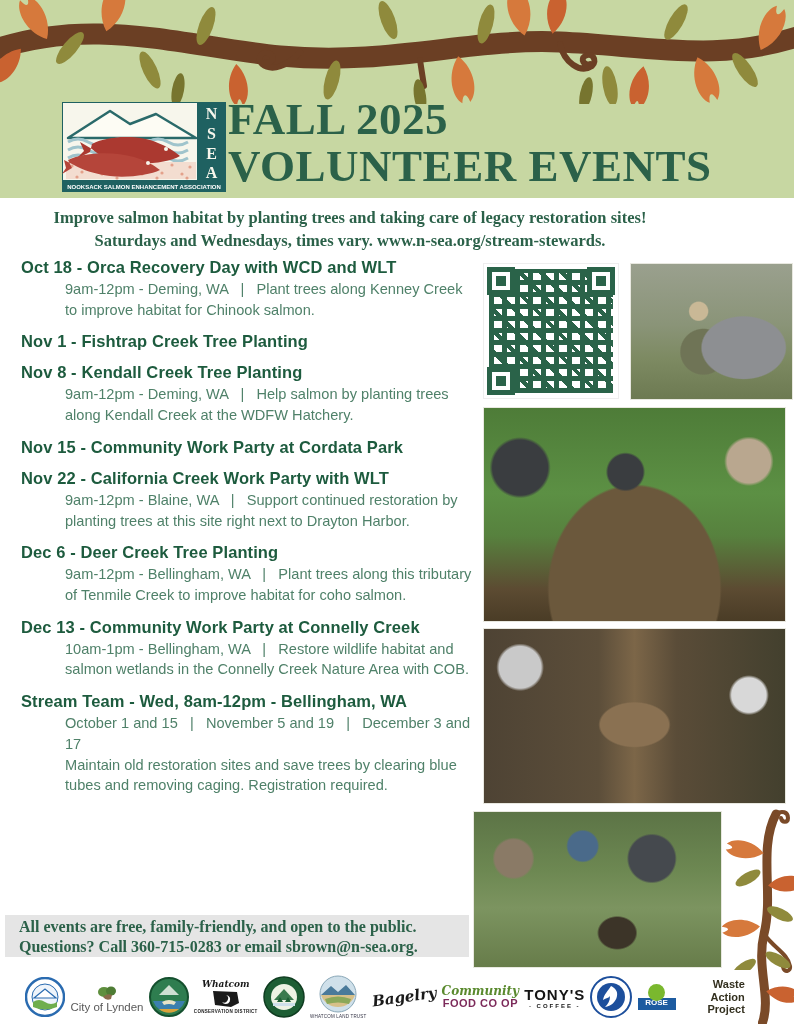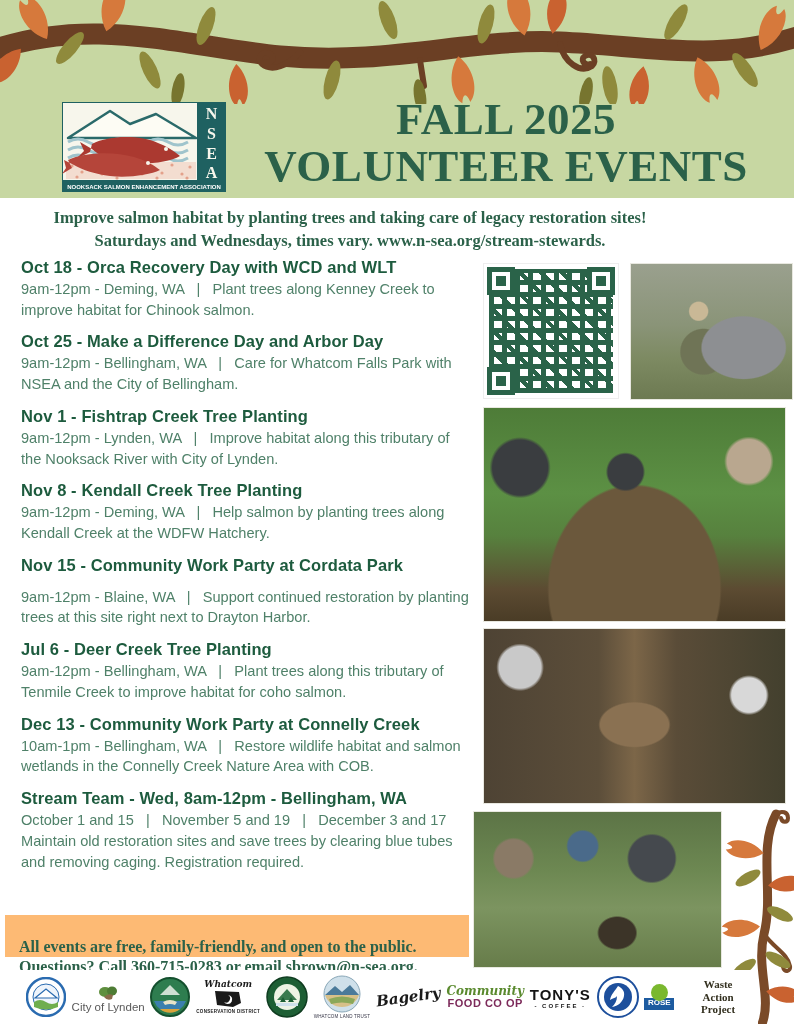--- a/index.html
+++ b/index.html
@@ -7,40 +7,40 @@
   .page {
     position:relative; width:794px; height:1024px; margin:0 auto;
     background:#ffffff; overflow:hidden;
     font-family:"Liberation Sans", sans-serif;
   }
 
   
   .header-band { position:absolute; left:0; top:0; width:794px; height:198px; background:#c7d7a2; }
   .branch-art { position:absolute; left:0; top:0; width:794px; height:104px; }
   .nsea-logo { position:absolute; left:62px; top:102px; width:164px; height:90px; }
-  .title-block { position:absolute; left:228px; top:96px; width:556px; text-align:center; }
+  .title-block { position:absolute; left:228px; top:96px; width:556px; text-align:left; }
   .title-line {
     display:block; font-family:"Liberation Serif", serif; font-weight:bold;
     font-size:45px; line-height:1.04; color:#2b6149; letter-spacing:0.5px;
   }
 
   
   .intro { position:absolute; left:0; top:206px; width:700px; text-align:center;
     font-family:"Liberation Serif", serif; font-weight:bold; color:#2b6149;
     font-size:16.5px; line-height:1.42; }
 
   
   .events { position:absolute; left:21px; top:258px; width:452px; }
   .event { margin-bottom:12px; }
   .event-title { font-size:16.5px; font-weight:bold; color:#1d5b3e; letter-spacing:0.1px; margin-bottom:2px; }
-  .event-body { font-size:14.6px; line-height:1.42; color:#4f8169; white-space:pre-wrap; }
+  .event-body { font-size:14.6px; line-height:1.42; color:#4f8169; white-space:pre-wrap;margin-left:44px; }
 
   
   .banner { position:absolute; left:5px; top:915px; width:464px; height:42px;
-    background:#fdba74; padding:22px 12px 6px 14px; }
+    background:#e5e5e5; padding:2px 12px 6px 14px; }
   .banner p { font-family:"Liberation Serif", serif; font-weight:bold; color:#2b6149;
     font-size:16px; line-height:1.28; }
 
   
   .qr-wrap { position:absolute; left:483px; top:263px; width:136px; height:136px;
     background:#fff; border:1px solid #eee; padding:5px; }
   .qr-inner { position:relative; width:100%; height:100%;
     background:
       repeating-linear-gradient(90deg, #2a6349 0 5px, transparent 5px 13px),
       repeating-linear-gradient(0deg, #2a6349 0 5px, transparent 5px 12px),
@@ -88,26 +88,26 @@
   .flogo-row { display:flex; align-items:center; }
   .lynden-text { font-size:11.5px; color:#5a5a5a; }
   .script-word { font-family:"DejaVu Serif", serif; font-style:italic; font-weight:bold; }
   .bagelry { font-size:15px; color:#1a1a1a; transform:rotate(-8deg); }
   .coop-script { font-size:12px; color:#5a8a2e; line-height:1; }
   .coop-main { font-size:11px; font-weight:bold; color:#7c2a5a; letter-spacing:0.5px; }
   .tonys-main { font-size:15px; font-weight:bold; color:#141414; letter-spacing:1px; }
   .tonys-sub { font-size:6px; font-weight:bold; color:#141414; letter-spacing:2px; }
   .wcd-script { font-family:"DejaVu Serif", serif; font-style:italic; font-weight:bold; font-size:9px; color:#1a1a1a; line-height:1; }
   .wcd-sub { font-size:4.5px; font-weight:bold; color:#1a1a1a; letter-spacing:0.3px; }
-  .rose-box { width:30px; background:#1d5ba0; color:#fff; font-weight:bold; font-size:8px;
+  .rose-box { width:38px; background:#1d5ba0; color:#fff; font-weight:bold; font-size:8px;
     text-align:center; padding:1px 0 2px; line-height:1.1; }
   .rose-circle { width:17px; height:17px; border-radius:50%; background:#7ab82e; margin-bottom:-3px; z-index:1;
     display:flex; align-items:center; justify-content:center; color:#fff; font-size:7px; font-weight:bold; }
-  .wap-text { font-family:Liberation Serif, serif; font-weight:bold; font-size:11px;
-    line-height:1.15; color:#33301f; width:52px; text-align:center;margin-left:12px; }
+  .wap-text { font-family:Liberation Sans, sans-serif; font-weight:bold; font-size:11px;
+    line-height:1.15; color:#33301f; width:52px; text-align:right;margin-left:12px; }
   .wlt-label { font-size:4.5px; color:#334; margin-top:1px; letter-spacing:0.2px; }
 </style>
 </head>
 <body>
 
 <div class="page">
 
   <div class="header-band">
     <svg class="branch-art" viewBox="0 0 794 104" preserveAspectRatio="none">
       <g fill="none" stroke="#6b3f24" stroke-linecap="round">
@@ -213,39 +213,35 @@
     <div>Improve salmon habitat by planting trees and taking care of legacy restoration sites!</div>
     <div>Saturdays and Wednesdays, times vary. www.n-sea.org/stream-stewards.</div>
   </div>
 
   <div class="events">
     <div class="event">
       <div class="event-title">Oct 18 - Orca Recovery Day with WCD and WLT</div>
       <div class="event-body">9am-12pm - Deming, WA   |   Plant trees along Kenney Creek to improve habitat for Chinook salmon.</div>
     </div>
     <div class="event">
-      <div class="event-title">Oct 25 - Make a Difference Day and Arbor Day</div>
-      <div class="event-body">9am-12pm - Bellingham, WA   |   Care for Whatcom Falls Park with NSEA and the City of Bellingham.</div>
-    </div>
-    <div class="event">
       <div class="event-title">Nov 1 - Fishtrap Creek Tree Planting</div>
-      <div class="event-body">9am-12pm - Lynden, WA   |   Improve habitat along this tributary of the Nooksack River with City of Lynden.</div>
     </div>
     <div class="event">
       <div class="event-title">Nov 8 - Kendall Creek Tree Planting</div>
       <div class="event-body">9am-12pm - Deming, WA   |   Help salmon by planting trees along Kendall Creek at the WDFW Hatchery.</div>
     </div>
     <div class="event">
       <div class="event-title">Nov 15 - Community Work Party at Cordata Park</div>
     </div>
     <div class="event">
+      <div class="event-title">Nov 22 - California Creek Work Party with WLT</div>
       <div class="event-body">9am-12pm - Blaine, WA   |   Support continued restoration by planting trees at this site right next to Drayton Harbor.</div>
     </div>
     <div class="event">
-      <div class="event-title">Jul 6 - Deer Creek Tree Planting</div>
+      <div class="event-title">Dec 6 - Deer Creek Tree Planting</div>
       <div class="event-body">9am-12pm - Bellingham, WA   |   Plant trees along this tributary of Tenmile Creek to improve habitat for coho salmon.</div>
     </div>
     <div class="event">
       <div class="event-title">Dec 13 - Community Work Party at Connelly Creek</div>
       <div class="event-body">10am-1pm - Bellingham, WA   |   Restore wildlife habitat and salmon wetlands in the Connelly Creek Nature Area with COB.</div>
     </div>
     <div class="event">
       <div class="event-title">Stream Team - Wed, 8am-12pm - Bellingham, WA</div>
       <div class="event-body">October 1 and 15   |   November 5 and 19   |   December 3 and 17
 Maintain old restoration sites and save trees by clearing blue tubes and removing caging. Registration required.</div>

